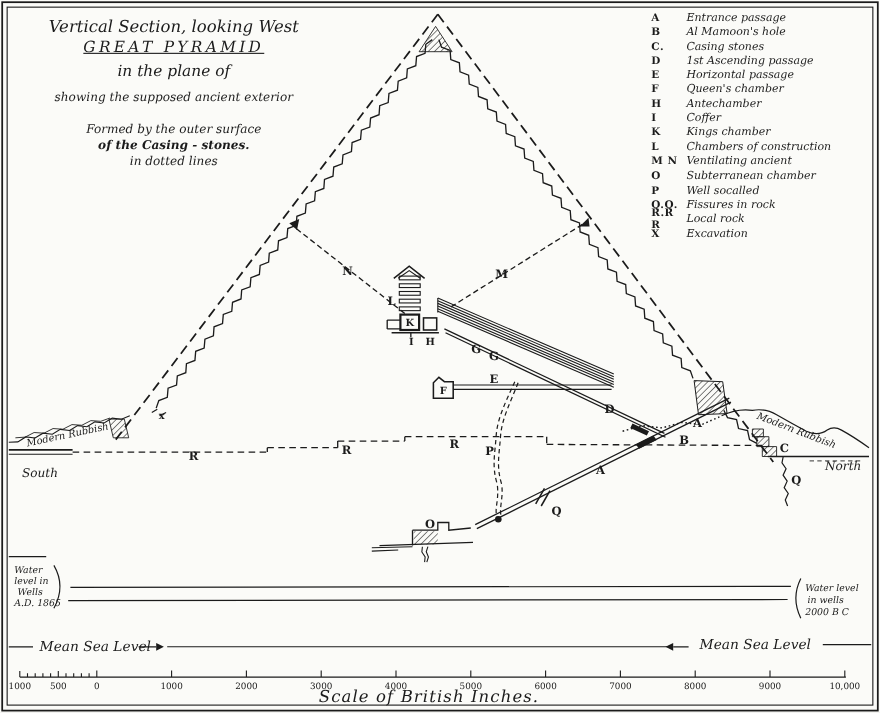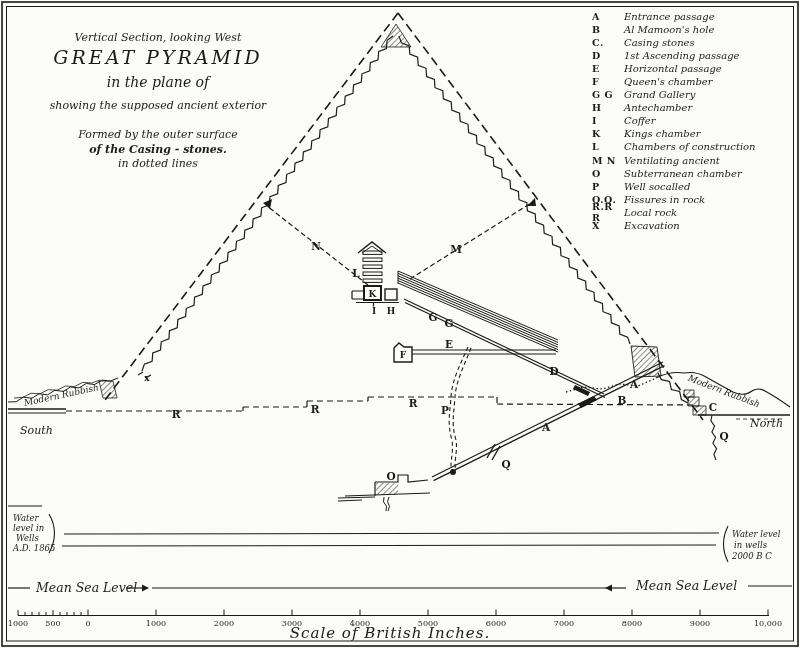--- a/index.html
+++ b/index.html
@@ -1,23 +1,23 @@
 <!DOCTYPE html>
 <html><head>
 <meta charset="utf-8">
 <style>
   html,body{margin:0;padding:0;background:#e8e8e4;}
   #stage{position:relative;width:800px;height:648px;background:#fbfbf8;overflow:hidden;
          font-family:"DejaVu Serif",serif;color:#1b1b1b;}
   .abs{position:absolute;}
   
   #title-block{left:22px;top:16px;width:272px;text-align:center;font-style:italic;line-height:1.1;}
-  .t1{font-size:11px;margin-top:16px;}
+  .t1{font-size:15px;}
   .t2{font-size:13px;margin-top:3px;}
-  .t3{font-size:19px;letter-spacing:3px;margin-top:3px;font-style:italic;}
+  .t3{font-size:14px;letter-spacing:3px;margin-top:3px;font-style:italic;text-decoration:underline;}
   .t4{font-size:14px;margin-top:7px;}
   .t5{font-size:14px;margin-top:6px;}
   .t6{font-size:11px;margin-top:10px;}
   .t7{font-size:11px;margin-top:17px;}
   .t8{font-size:11px;margin-top:2px;font-weight:bold;}
   .t9{font-size:11px;margin-top:2px;}
   
   #legend{left:592px;top:10px;width:196px;font-size:10px;font-style:italic;}
   .lg-row{display:flex;height:13.05px;align-items:center;}
   .lg-key{width:32px;flex:none;font-style:normal;font-weight:bold;font-size:9.5px;letter-spacing:.5px;}
@@ -273,24 +273,20 @@
       </div>
     <div class="lg-row">
         <span class="lg-key">E</span>
         <span class="lg-lab">Horizontal passage</span>
       </div>
     <div class="lg-row">
         <span class="lg-key">F</span>
         <span class="lg-lab">Queen's chamber</span>
       </div>
     <div class="lg-row">
-        <span class="lg-key">G G</span>
-        <span class="lg-lab">Grand Gallery</span>
-      </div>
-    <div class="lg-row">
         <span class="lg-key">H</span>
         <span class="lg-lab">Antechamber</span>
       </div>
     <div class="lg-row">
         <span class="lg-key">I</span>
         <span class="lg-lab">Coffer</span>
       </div>
     <div class="lg-row">
         <span class="lg-key">K</span>
         <span class="lg-lab">Kings chamber</span>

